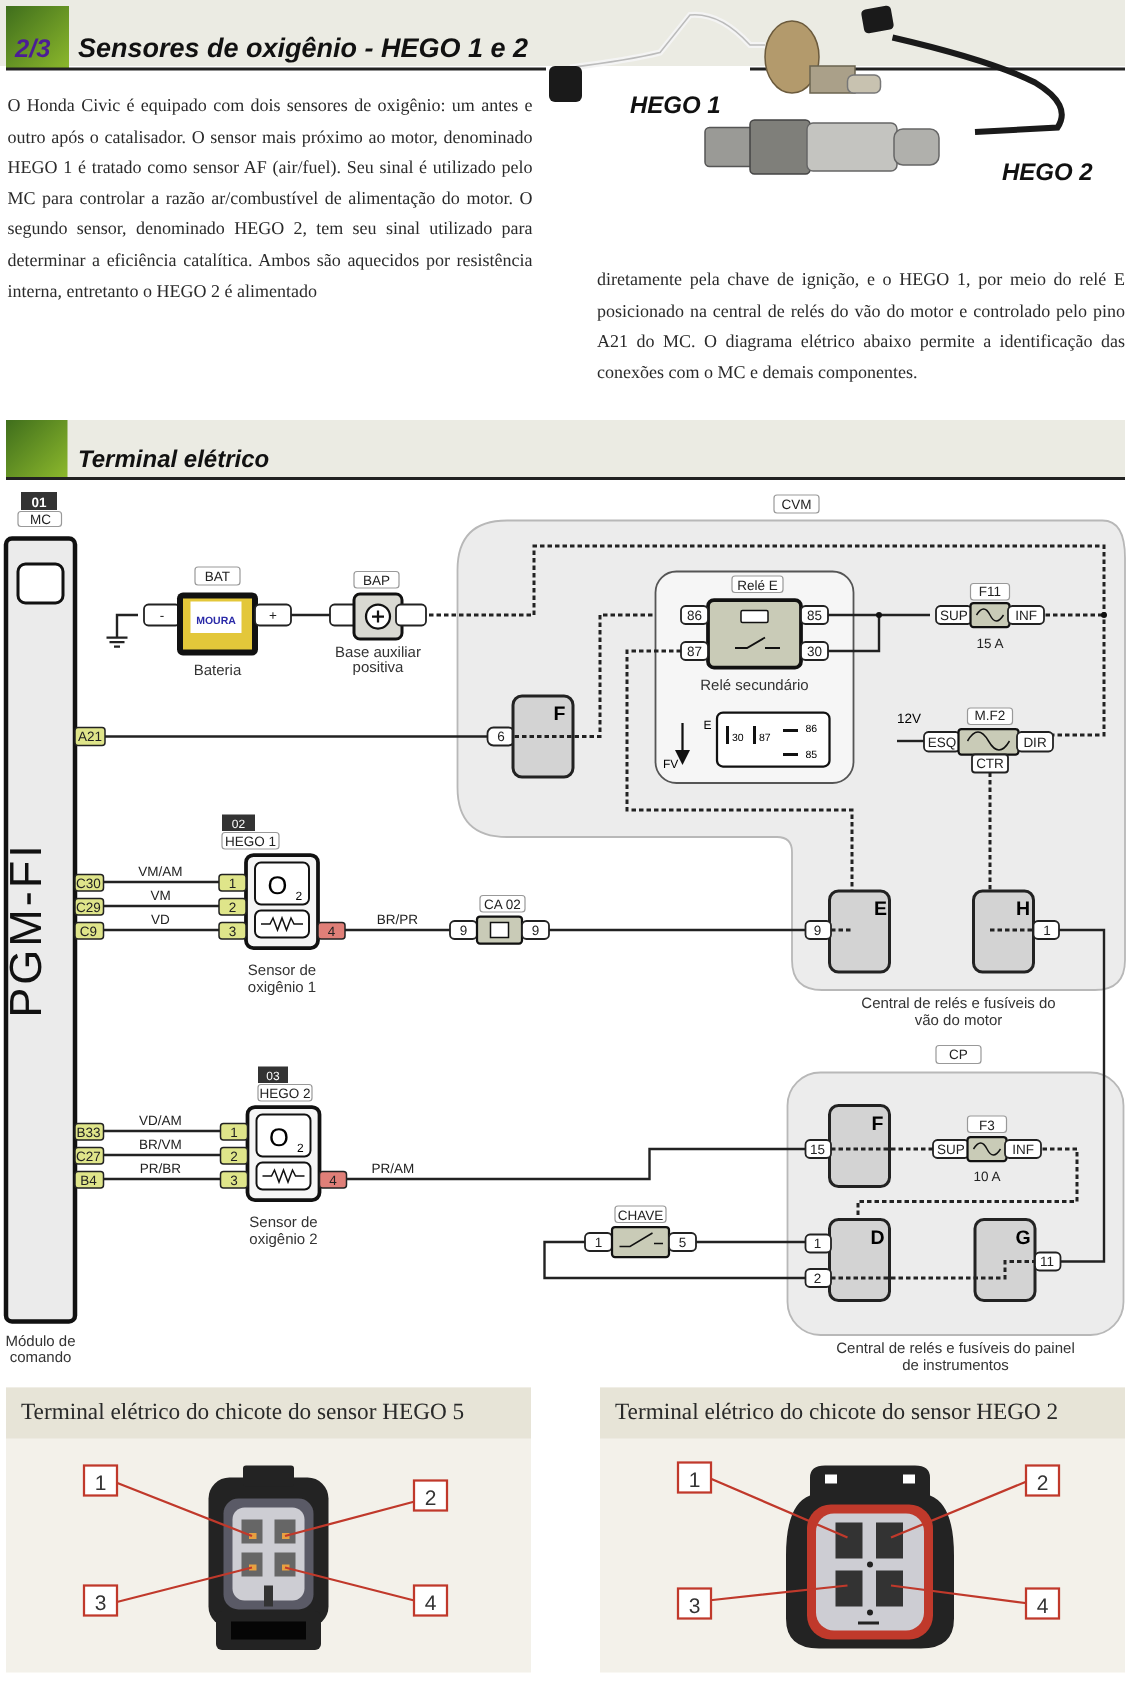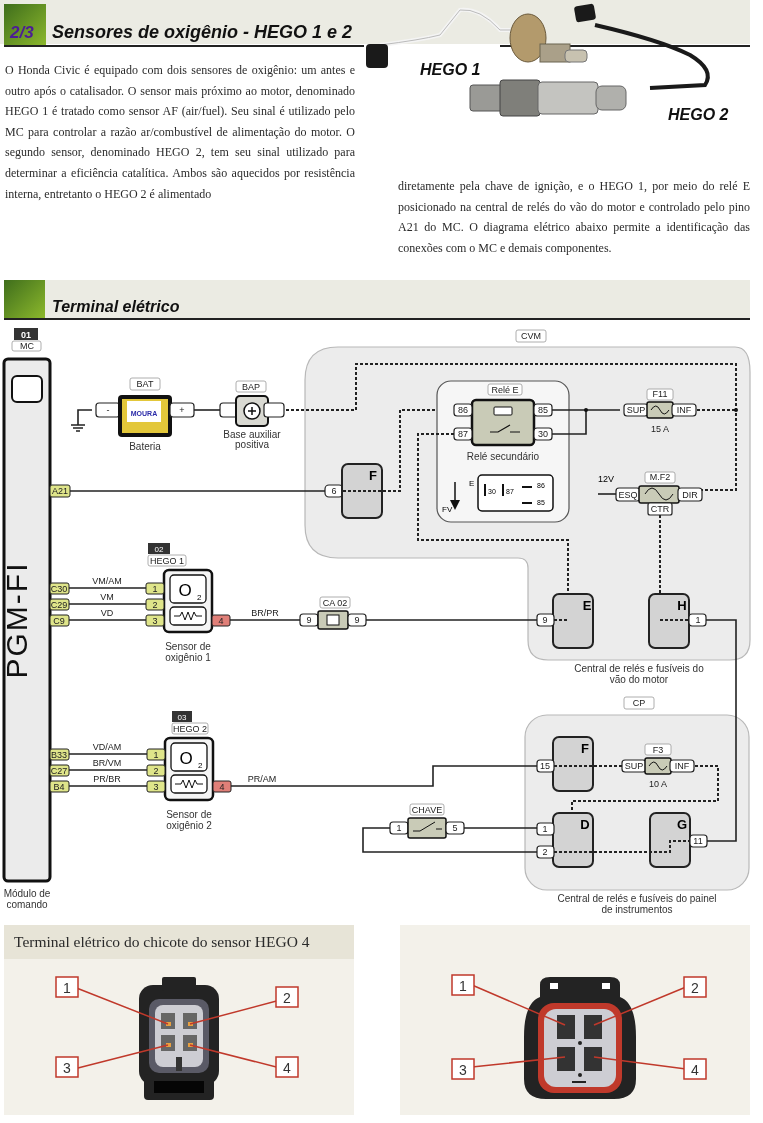--- a/index.html
+++ b/index.html
@@ -310,21 +310,21 @@
   <path d="M413 831 H420 L435 822 M436 829 H442" stroke="#111" fill="none"></path>
   <rect x="446" y="822" width="18" height="12" rx="3" class="pin"></rect>
     <text x="455" y="831" text-anchor="middle" class="lbl">5</text>
   <rect x="410" y="804" width="34" height="11" rx="2" class="tag"></rect>
     <text x="427" y="813" text-anchor="middle" class="lbl">CHAVE</text>
   <path d="M464 828 H537" class="wire"></path>
   <path d="M390 828 H363 V852 H537" class="wire"></path>
 </svg>
 
 <div class="term-panel" style="left:4px;width:350px;">
-  <div class="term-head">Terminal elétrico do chicote do sensor HEGO 4</div>
+  <div class="term-head">Terminal elétrico do chicote do sensor HEGO 5</div>
   <svg style="position:absolute;left:0;top:34px" width="350" height="156">
     <rect x="135" y="26" width="80" height="100" rx="14" fill="#232323"></rect>
     <rect x="158" y="18" width="34" height="14" rx="2" fill="#232323"></rect>
     <rect x="140" y="115" width="70" height="26" rx="4" fill="#232323"></rect>
     <rect x="150" y="122" width="50" height="12" fill="#050505"></rect>
     <rect x="145" y="40" width="60" height="74" rx="10" fill="#5a5a66"></rect>
     <rect x="151" y="46" width="48" height="62" rx="8" fill="#cdcdd3"></rect>
     <rect x="157" y="54" width="14" height="16" fill="#666"></rect>
       <rect x="179" y="54" width="14" height="16" fill="#666"></rect>
     <rect x="157" y="76" width="14" height="16" fill="#666"></rect>
@@ -340,20 +340,21 @@
     <rect x="52" y="98" width="22" height="20" fill="#fff" stroke="#c0392b" stroke-width="1.5"></rect>
     <rect x="272" y="98" width="22" height="20" fill="#fff" stroke="#c0392b" stroke-width="1.5"></rect>
     <text x="63" y="34" text-anchor="middle" font-size="14" fill="#333">1</text>
     <text x="283" y="44" text-anchor="middle" font-size="14" fill="#333">2</text>
     <text x="63" y="114" text-anchor="middle" font-size="14" fill="#333">3</text>
     <text x="283" y="114" text-anchor="middle" font-size="14" fill="#333">4</text>
   </svg>
 </div>
 
 <div class="term-panel" style="left:400px;width:350px;">
+  <div class="term-head">Terminal elétrico do chicote do sensor HEGO 2</div>
   <svg style="position:absolute;left:0;top:34px" width="350" height="156">
     <path d="M140 26 Q140 18 150 18 H210 Q220 18 220 26 V38 Q236 44 236 78 V120 Q236 140 214 140 H146 Q124 140 124 120 V78 Q124 44 140 38 Z" fill="#232323"></path>
     <rect x="150" y="24" width="8" height="6" fill="#fff"></rect>
       <rect x="202" y="24" width="8" height="6" fill="#fff"></rect>
     <rect x="138" y="44" width="84" height="90" rx="16" fill="#c0392b"></rect>
     <rect x="144" y="50" width="72" height="78" rx="12" fill="#cdcdd3"></rect>
     <rect x="157" y="56" width="18" height="24" fill="#333"></rect>
       <rect x="184" y="56" width="18" height="24" fill="#333"></rect>
     <rect x="157" y="88" width="18" height="24" fill="#333"></rect>
       <rect x="184" y="88" width="18" height="24" fill="#333"></rect>

